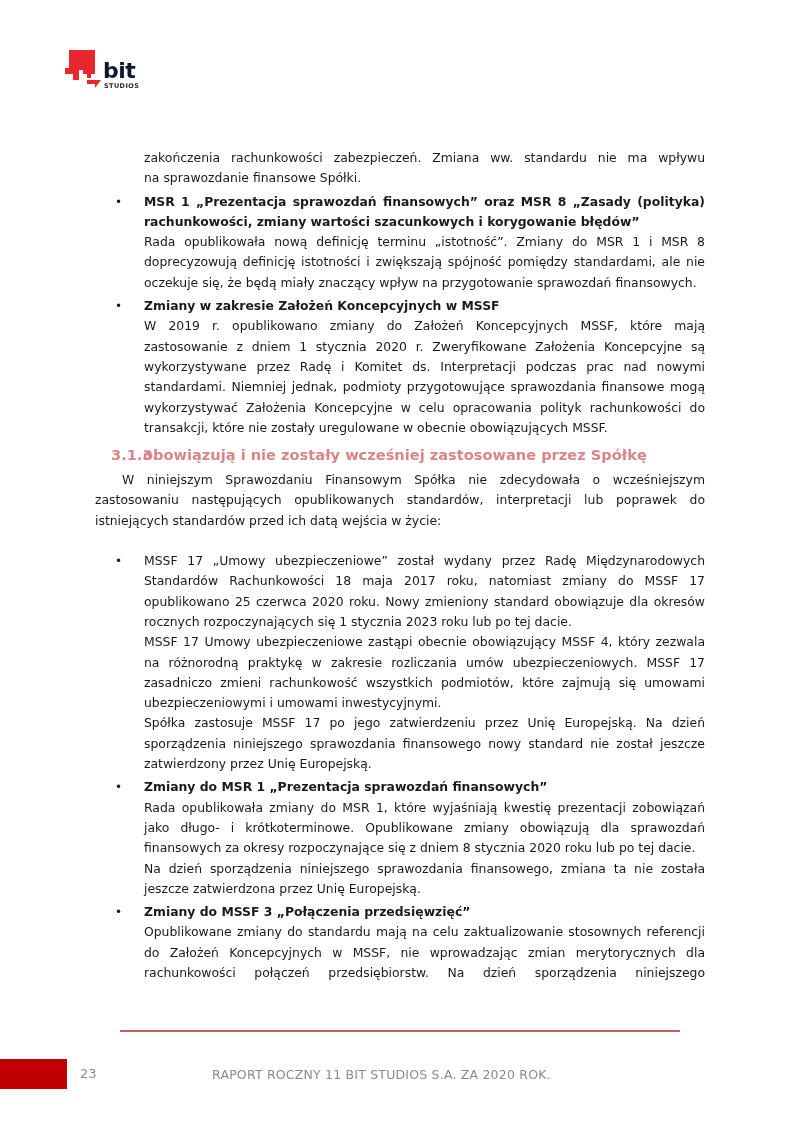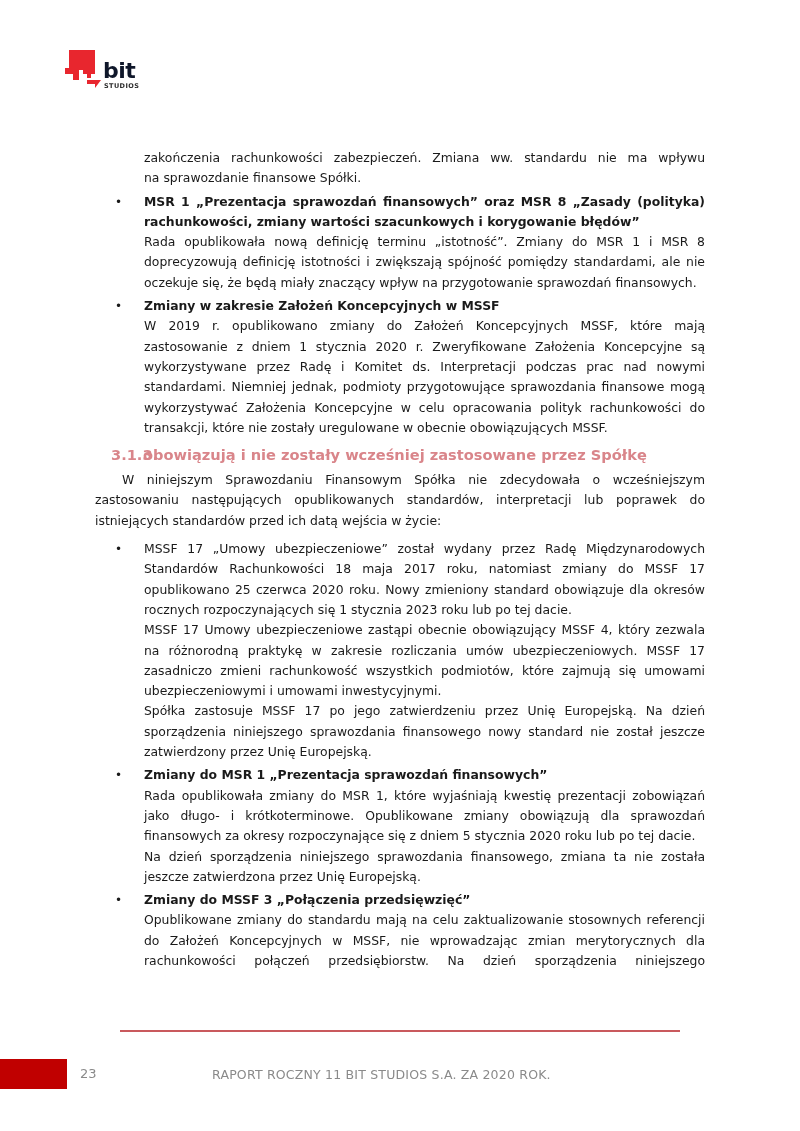--- a/index.html
+++ b/index.html
@@ -23,21 +23,21 @@
   .item { position: relative; padding-left: 49px; margin-top: 3px; }
   .bullet { position: absolute; left: 20px; top: 0; font-size: 12px; }
   .item-title { font-weight: bold; }
   .para { text-align: justify; }
   .heading {
     color: #d9858a; font-weight: bold; font-size: 14.6px; line-height: 19px;
     margin-top: 7px; margin-bottom: 6px; position: relative; padding-left: 48px;
   }
   .heading .num { position: absolute; left: 16px; top: 0; }
   .heading .line1 { text-align: justify; text-align-last: justify; display: block; }
-  .intro { text-indent: 27px; text-align: justify; margin-bottom: 8px; }
+  .intro { text-indent: 27px; text-align: justify; margin-bottom: 20px; }
   .footer-line { position: absolute; left: 120px; top: 1030px; width: 560px; height: 2px; background: #c9595d; }
   .footer-box { position: absolute; left: 0; top: 1059px; width: 67px; height: 30px; background: #c00000; }
   .footer-page { position: absolute; left: 80px; top: 1066px; font-size: 13px; color: #8a8a8a; }
   .footer-text { position: absolute; left: 212px; top: 1067px; font-size: 12.5px; color: #8a8a8a; letter-spacing: 0.2px; }
 </style>
 </head>
 <body>
 
 <div class="logo">
   <svg class="logo-mark" viewBox="0 0 36 40">
@@ -77,21 +77,21 @@
   <div class="item">
     <span class="bullet">•</span>
     <div class="para">MSSF 17 „Umowy ubezpieczeniowe” został wydany przez Radę Międzynarodowych Standardów Rachunkowości 18 maja 2017 roku, natomiast zmiany do MSSF 17 opublikowano 25 czerwca 2020 roku. Nowy zmieniony standard obowiązuje dla okresów rocznych rozpoczynających się 1 stycznia 2023 roku lub po tej dacie.</div>
     <div class="para">MSSF 17 Umowy ubezpieczeniowe zastąpi obecnie obowiązujący MSSF 4, który zezwala na różnorodną praktykę w zakresie rozliczania umów ubezpieczeniowych. MSSF 17 zasadniczo zmieni rachunkowość wszystkich podmiotów, które zajmują się umowami ubezpieczeniowymi i umowami inwestycyjnymi.</div>
     <div class="para">Spółka zastosuje MSSF 17 po jego zatwierdzeniu przez Unię Europejską. Na dzień sporządzenia niniejszego sprawozdania finansowego nowy standard nie został jeszcze zatwierdzony przez Unię Europejską.</div>
   </div>
 
   <div class="item">
     <span class="bullet">•</span>
     <div class="item-title">Zmiany do MSR 1 „Prezentacja sprawozdań finansowych”</div>
-    <div class="para">Rada opublikowała zmiany do MSR 1, które wyjaśniają kwestię prezentacji zobowiązań jako długo- i krótkoterminowe. Opublikowane zmiany obowiązują dla sprawozdań finansowych za okresy rozpoczynające się z dniem 5 stycznia 2020 roku lub po tej dacie.</div>
+    <div class="para">Rada opublikowała zmiany do MSR 1, które wyjaśniają kwestię prezentacji zobowiązań jako długo- i krótkoterminowe. Opublikowane zmiany obowiązują dla sprawozdań finansowych za okresy rozpoczynające się z dniem 8 stycznia 2020 roku lub po tej dacie.</div>
     <div class="para">Na dzień sporządzenia niniejszego sprawozdania finansowego, zmiana ta nie została jeszcze zatwierdzona przez Unię Europejską.</div>
   </div>
 
   <div class="item">
     <span class="bullet">•</span>
     <div class="item-title">Zmiany do MSSF 3 „Połączenia przedsięwzięć”</div>
     <div class="just-last">Opublikowane zmiany do standardu mają na celu zaktualizowanie stosownych referencji do Założeń Koncepcyjnych w MSSF, nie wprowadzając zmian merytorycznych dla rachunkowości połączeń przedsiębiorstw. Na dzień sporządzenia niniejszego</div>
   </div>
 </div>
 

